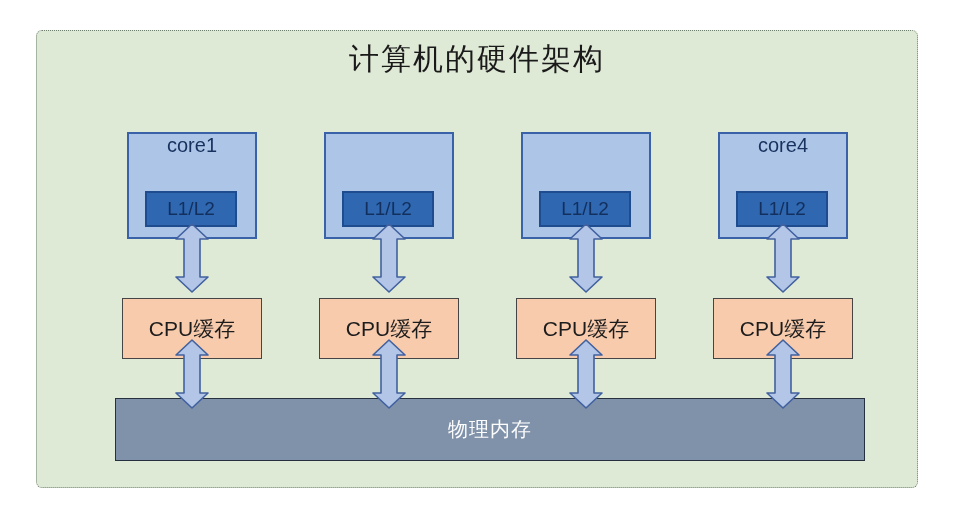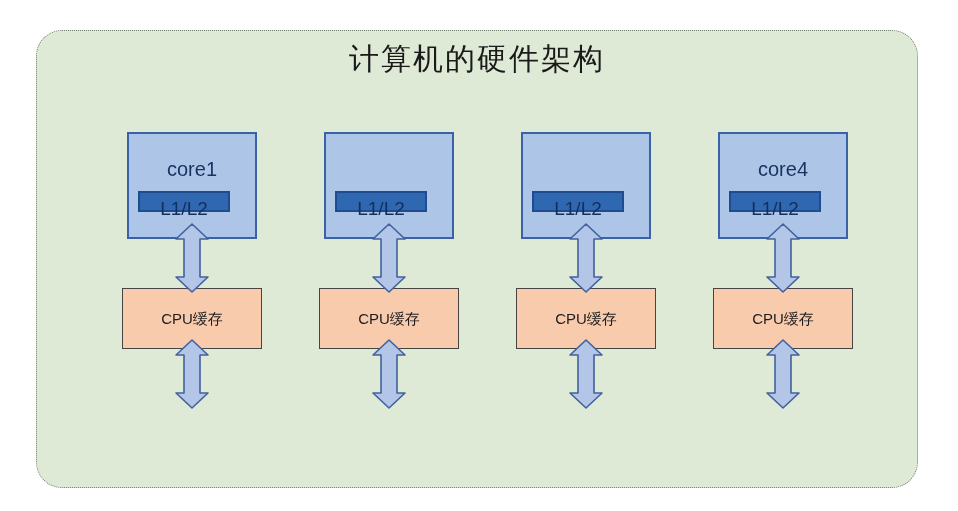--- a/index.html
+++ b/index.html
@@ -14,21 +14,21 @@
   * { box-sizing: border-box; }
 
   .diagram-canvas {
     position: absolute;
     left: 36px;
     top: 30px;
     width: 882px;
     height: 458px;
     background: var(--container_fill);
     border: 1px dotted var(--container_border);
-    border-radius: 26px;
+    border-radius: 6px;
   }
 
   .diagram-title {
     position: absolute;
     top: 8px;
     left: 0;
     width: 100%;
     text-align: center;
     font-size: 30px;
     letter-spacing: 2px;
@@ -53,50 +53,50 @@
     top: 0;
     width: 130px;
     height: 107px;
     background: var(--core_fill);
     border: 2px solid var(--core_border);
     z-index: 2;
   }
   .core-label {
     display: block;
     text-align: center;
-    margin-top: 24px;
+    margin-top: 0;
     font-size: 20px;
     color: var(--core_text);
   }
   .l1l2-box {
     position: absolute;
-    left: 9px;
+    left: 16px;
     top: 57px;
     width: 92px;
-    height: 21px;
+    height: 36px;
     background: var(--l1l2_fill);
     border: 2px solid var(--l1l2_border);
     text-align: center;
     line-height: 32px;
     font-size: 19px;
     color: var(--l1l2_text);
     z-index: 3;
   }
 
   .cache-box {
     position: absolute;
     left: 0;
-    top: 156px;
+    top: 166px;
     width: 140px;
     height: 61px;
     background: var(--cache_fill);
     border: 1px solid var(--cache_border);
     text-align: center;
     line-height: 59px;
-    font-size: 15px;
+    font-size: 21px;
     color: var(--cache_text);
     z-index: 2;
   }
 
   .v-arrow {
     position: absolute;
     width: 36px;
     height: 70px;
     left: 52px;
     z-index: 5;
@@ -197,14 +197,15 @@
         </svg>
     </div>
     <div class="cache-box">CPU缓存</div>
     <div class="v-arrow arrow-cache-mem">
       <svg viewBox="0 0 36 70" preserveAspectRatio="none">
           <polygon points="18,1 34,16 26,16 26,54 34,54 18,69 2,54 10,54 10,16 2,16"></polygon>
         </svg>
     </div>
   </div>
 
+  <div class="memory-bar">物理内存</div>
 
 </div>
 
 </body></html>

